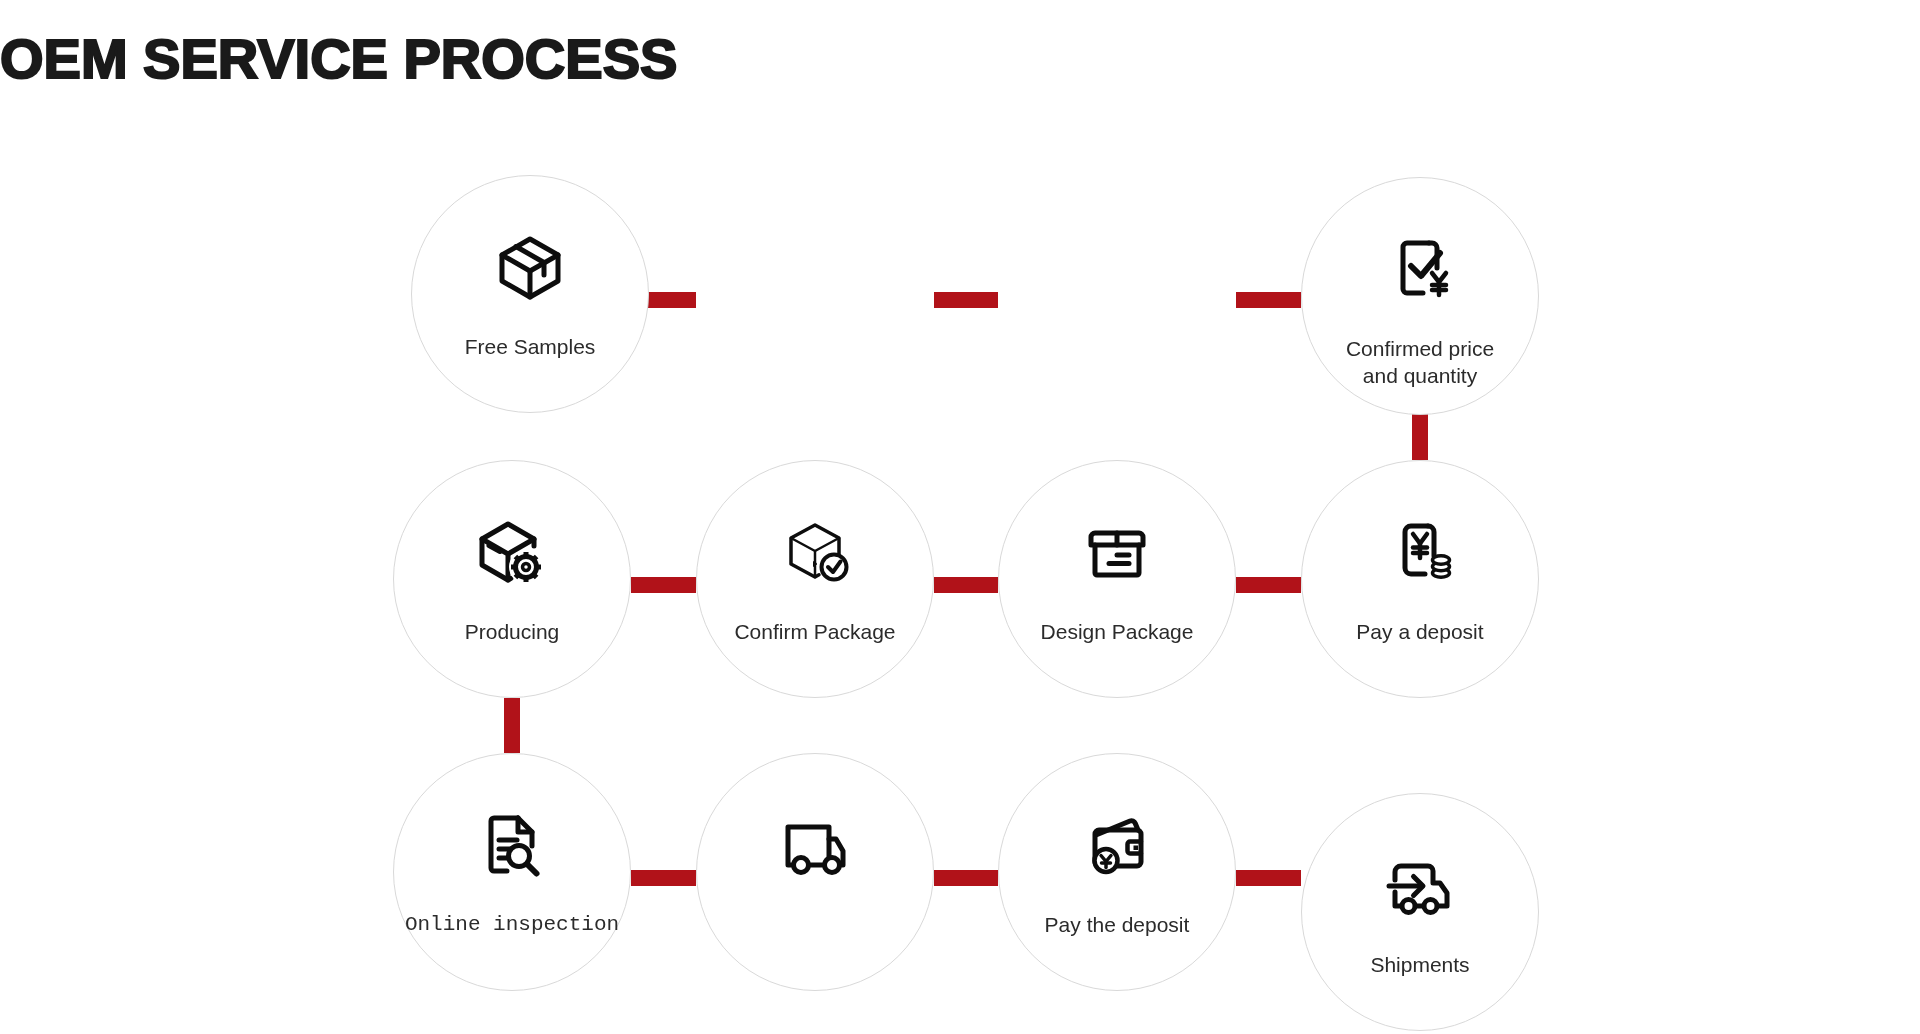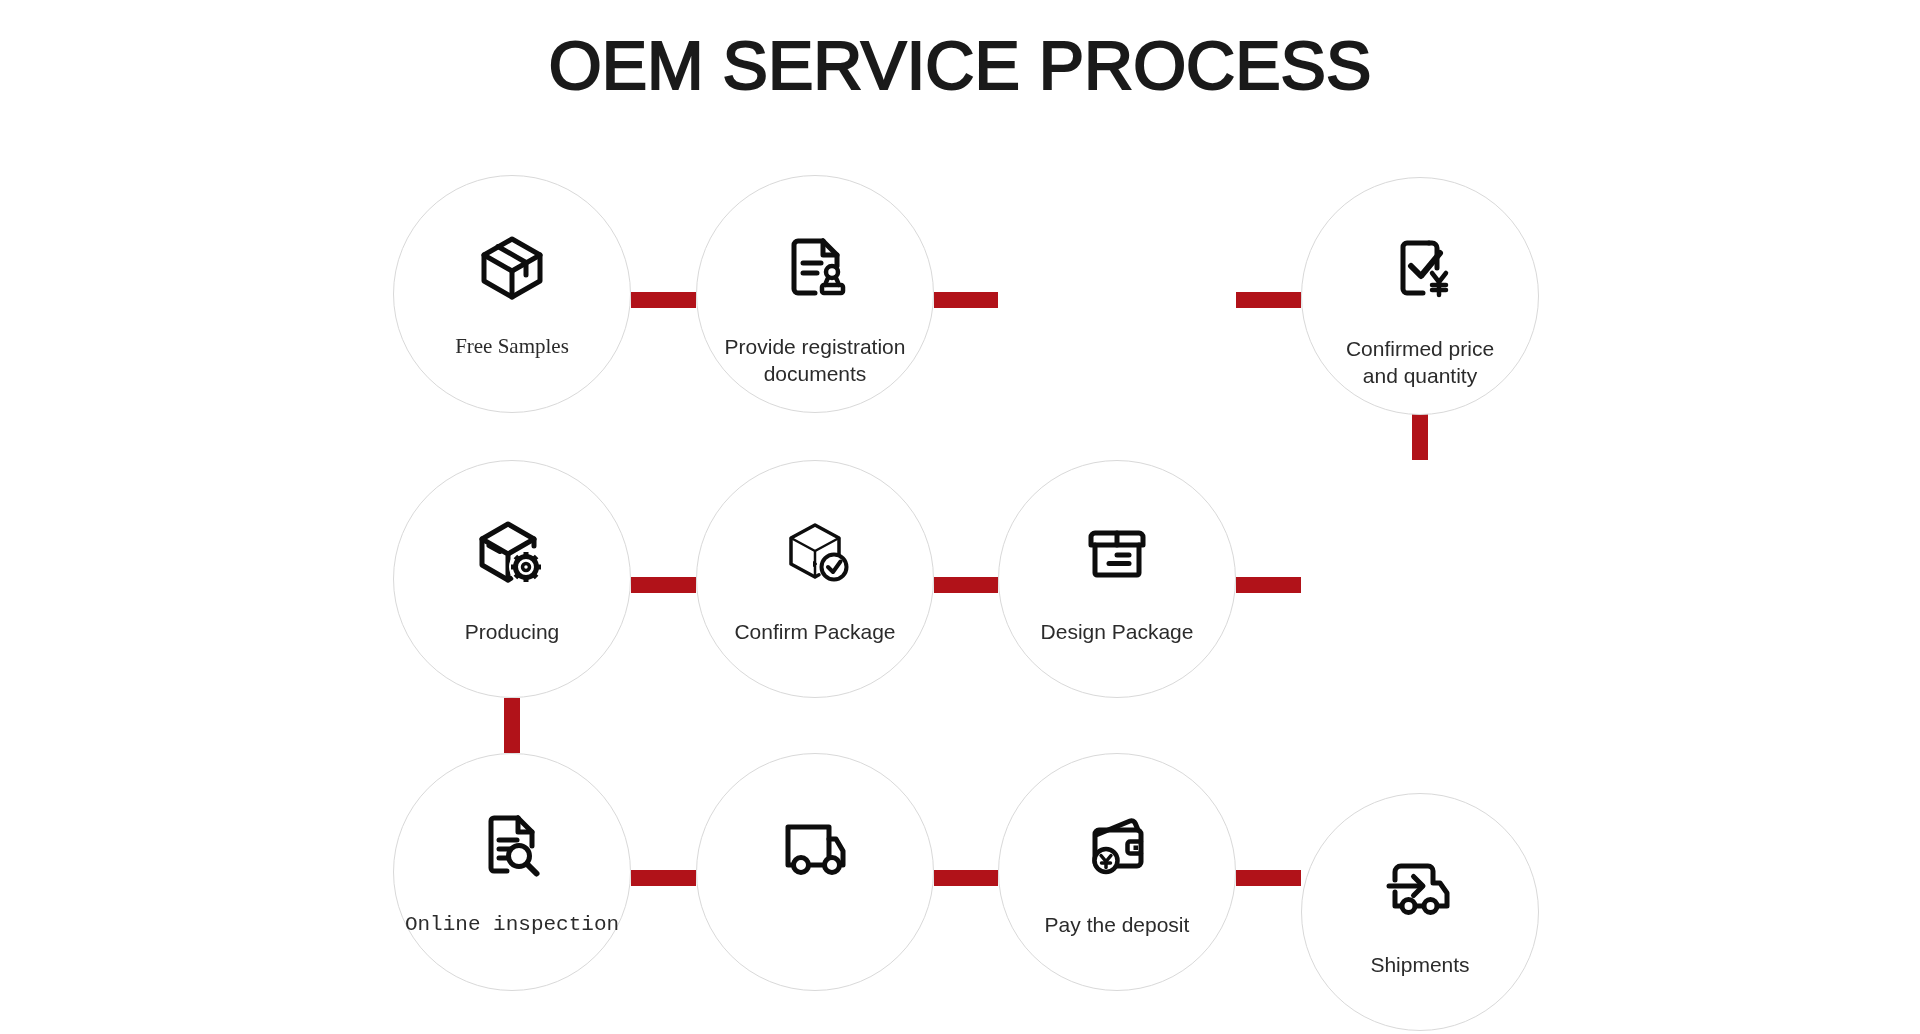--- a/index.html
+++ b/index.html
@@ -9,22 +9,22 @@
     --label:#2b2b2b;
     --title-color:#1a1a1a;
     --background:#ffffff;
   }
   *{margin:0;padding:0;box-sizing:border-box;}
   html,body{width:1920px;height:1034px;background:var(--background);overflow:hidden;}
   body{font-family:"Liberation Sans","DejaVu Sans",sans-serif;}
   .stage{position:relative;width:1920px;height:1034px;background:var(--background);}
   .title{
     position:absolute;top:26px;left:0;width:100%;
-    text-align:center;
-    font-size:68px;font-weight:normal;letter-spacing:0px;
+    text-align:left;
+    font-size:56px;font-weight:bold;letter-spacing:0px;
     color:var(--title-color);
     -webkit-text-stroke:2.2px var(--title-color);
   }
   .circle{
     position:absolute;width:238px;height:238px;border-radius:50%;
     background:var(--background);border:1px solid var(--circle-border);
   }
   .icon{
     position:absolute;top:54px;left:50%;transform:translateX(-50%);
     width:76px;height:76px;color:var(--icon);
@@ -49,48 +49,32 @@
   <div class="hconn" style="left:1236px;top:292px;width:65px;height:16px;"></div>
   <div class="vconn" style="left:1412px;top:413px;width:16px;height:47px;"></div>
   <div class="hconn" style="left:631px;top:577px;width:65px;height:16px;"></div>
   <div class="hconn" style="left:934px;top:577px;width:64px;height:16px;"></div>
   <div class="hconn" style="left:1236px;top:577px;width:65px;height:16px;"></div>
   <div class="vconn" style="left:504px;top:698px;width:16px;height:55px;"></div>
   <div class="hconn" style="left:631px;top:870px;width:65px;height:16px;"></div>
   <div class="hconn" style="left:934px;top:870px;width:64px;height:16px;"></div>
   <div class="hconn" style="left:1236px;top:870px;width:65px;height:16px;"></div>
 
-  <div class="circle" style="left:393px;top:175px;font-family:Liberation Serif, serif;">
+  <div class="circle" style="left:411px;top:175px;">
     <span class="icon">
       <svg viewBox="0 0 76 76" stroke-width="5">
         <path d="M38 9 L66 25 V51 L38 67 L10 51 V25 Z"></path>
         <path d="M10 25 L38 41 L66 25"></path>
         <path d="M38 41 V67"></path>
         <path d="M24 16.5 L52 32.5 V45"></path>
       </svg>
     </span>
     <div class="label">Free Samples</div>
   </div>
 
-  <div class="circle" style="left:696px;top:175px;">
-    <span class="icon">
-      <svg viewBox="0 0 76 76" stroke-width="5">
-        <path d="M46 11 H21 a4 4 0 0 0 -4 4 V59 a4 4 0 0 0 4 4 H38"></path>
-        <path d="M46 11 V25 H60"></path>
-        <path d="M46 11 L60 25 V36"></path>
-        <path d="M26 33 H44"></path>
-        <path d="M26 43 H40"></path>
-        <circle cx="55" cy="42" r="6" stroke-width="4.5"></circle>
-        <path d="M51.5 47 C50 50.5 48.5 52 48.5 55 M58.5 47 C60 50.5 61.5 52 61.5 55" stroke-width="4.5"></path>
-        <rect x="45" y="55" width="21" height="8" rx="2" stroke-width="4.5"></rect>
-      </svg>
-    </span>
-    <div class="label">Provide registration
-documents</div>
-  </div>
 
 
   <div class="circle" style="left:1301px;top:177px;">
     <span class="icon">
       <svg viewBox="0 0 76 76" stroke-width="5">
         <path d="M47 11 H25 a4 4 0 0 0 -4 4 V57 a4 4 0 0 0 4 4 H41"></path>
         <path d="M47 11 h3 a5 5 0 0 1 5 5 V36"></path>
         <path d="M29 34 L39 44 L58 21" stroke-width="6"></path>
         <path d="M50 41 L57 50 L64 41" stroke-width="4.5"></path>
         <path d="M57 50 V63" stroke-width="4.5"></path>
@@ -138,20 +122,36 @@
         <path d="M14 23 L38 36 V62" stroke-width="2.5"></path>
         <path d="M62 23 L38 36" stroke-width="2.5"></path>
         <path d="M37 51 v-4 l2 2" stroke-width="2"></path>
         <circle cx="57" cy="52" r="12.5" fill="#ffffff" stroke-width="4"></circle>
         <path d="M51 52 L56 57 L63.5 46.5" stroke-width="4"></path>
       </svg>
     </span>
     <div class="label">Confirm Package</div>
   </div>
 
+  <div class="circle" style="left:1301px;top:460px;">
+    <span class="icon">
+      <svg viewBox="0 0 76 76" stroke-width="5">
+        <path d="M46 11 H29 a6 6 0 0 0 -6 6 V53 a6 6 0 0 0 6 6 H43"></path>
+        <path d="M46 11 a6 6 0 0 1 6 6 V41"></path>
+        <path d="M31 19 L38 28.5 L45 19" stroke-width="4.5"></path>
+        <path d="M38 28.5 V43" stroke-width="4.5"></path>
+        <path d="M31 32.5 H45" stroke-width="4.5"></path>
+        <path d="M31 38 H45" stroke-width="4.5"></path>
+        <ellipse cx="59" cy="58" rx="8.5" ry="4.2" fill="#ffffff" stroke-width="3.5"></ellipse>
+        <ellipse cx="59" cy="51.5" rx="8.5" ry="4.2" fill="#ffffff" stroke-width="3.5"></ellipse>
+        <ellipse cx="59" cy="45" rx="8.5" ry="4.2" fill="#ffffff" stroke-width="3.5"></ellipse>
+      </svg>
+    </span>
+    <div class="label">Pay a deposit</div>
+  </div>
 
   <div class="circle" style="left:393px;top:753px;font-family:Liberation Mono, monospace;">
     <span class="icon">
       <svg viewBox="0 0 76 76" stroke-width="5">
         <path d="M44 10 H20 a3 3 0 0 0 -3 3 V60 a3 3 0 0 0 3 3 H33"></path>
         <path d="M44 10 V24 H58"></path>
         <path d="M44 10 L58 24 V38"></path>
         <path d="M25 32 H43"></path>
         <path d="M25 41 H40"></path>
         <path d="M25 50 H33"></path>

